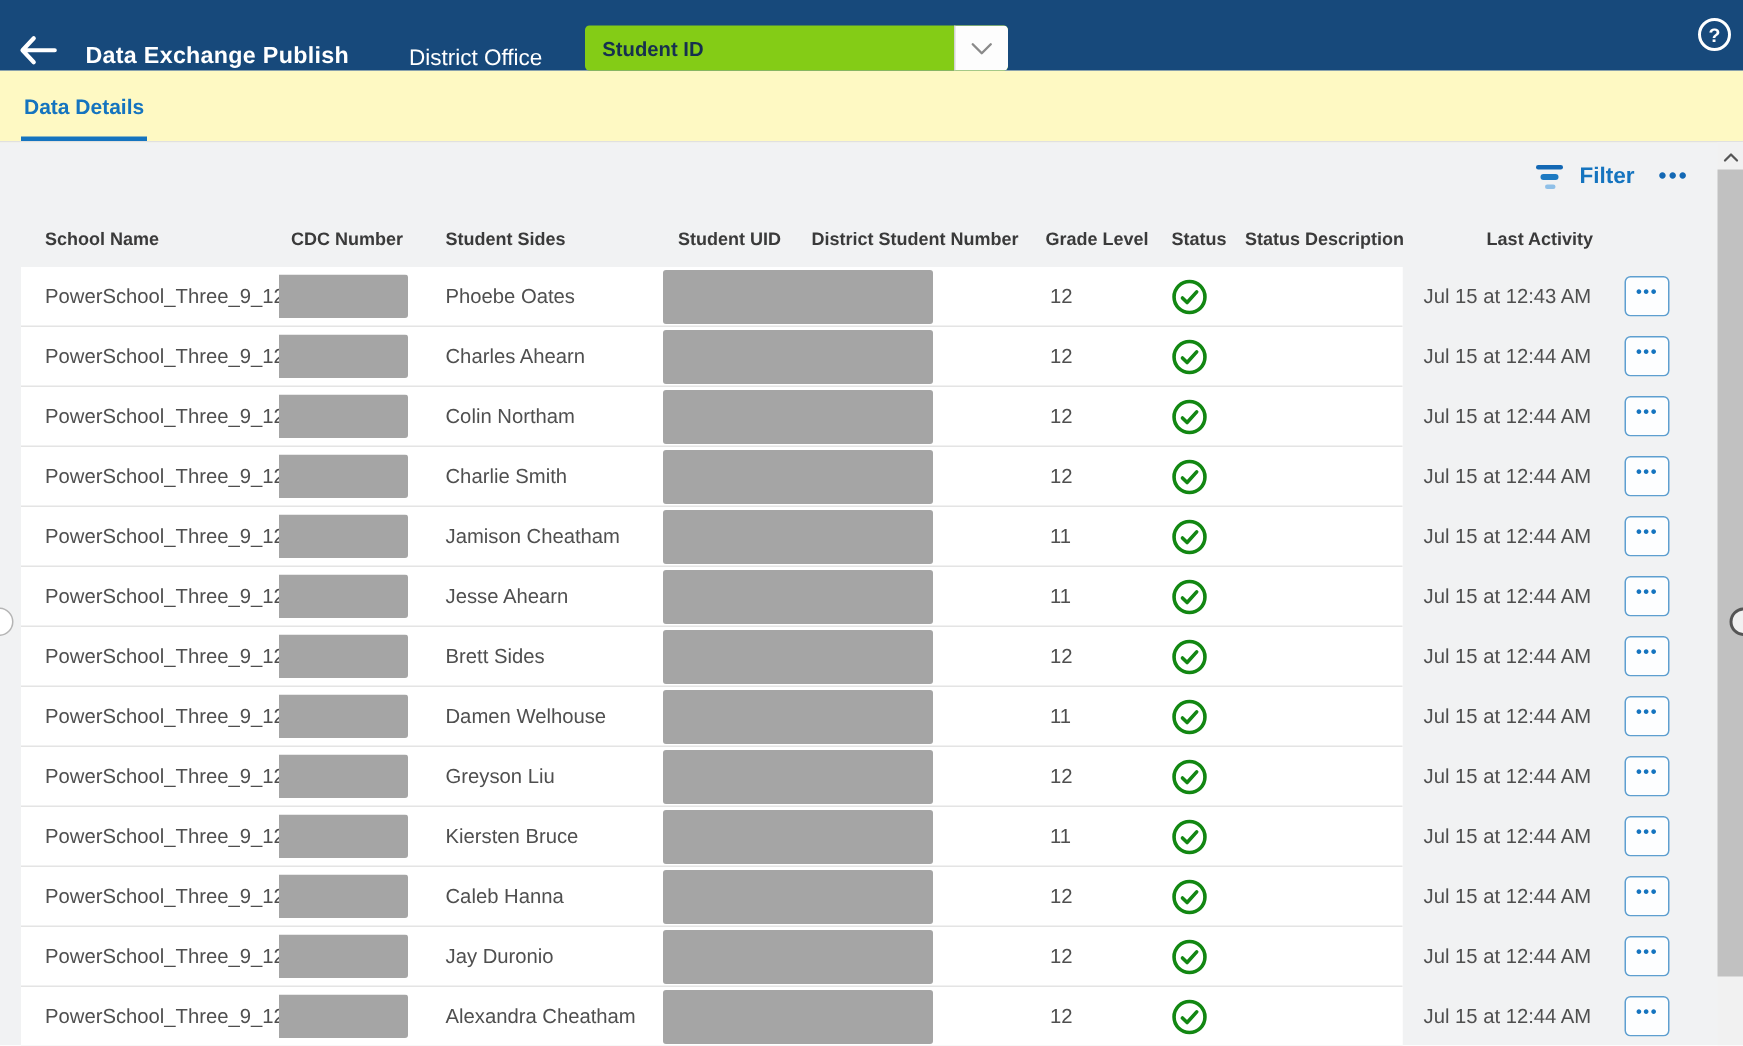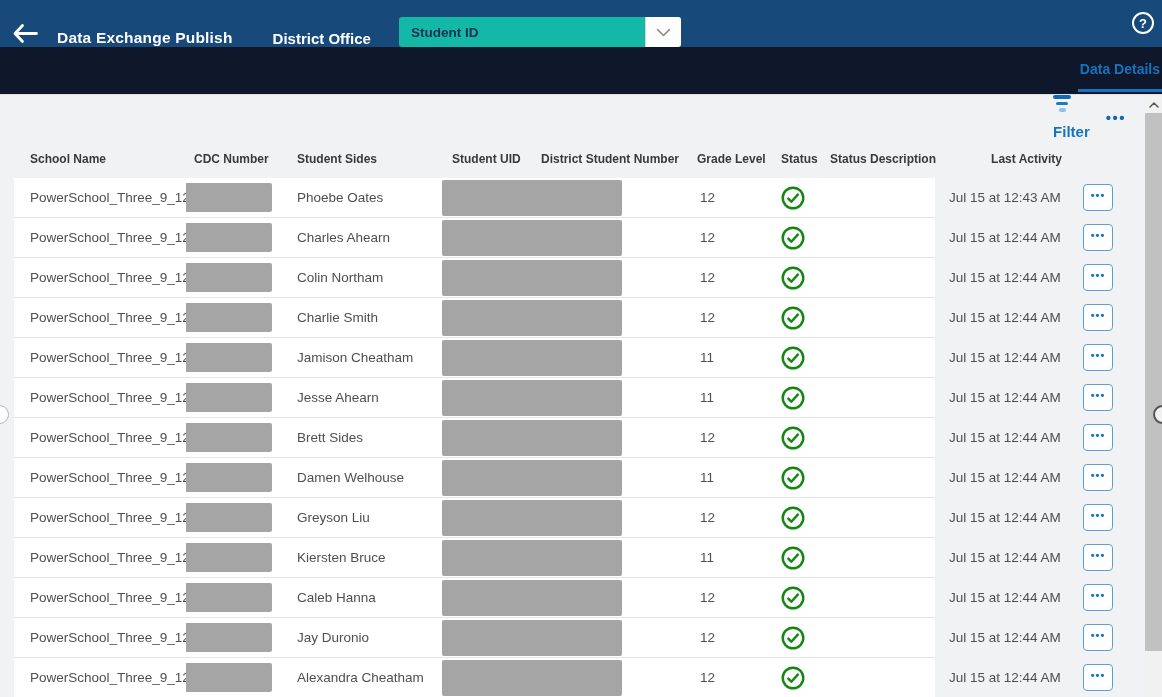--- a/index.html
+++ b/index.html
@@ -4,40 +4,40 @@
 <style>
   * { margin:0; padding:0; box-sizing:border-box; }
   html,body { width:1162px; height:697px; overflow:hidden; background:#fff;
     font-family:"Liberation Sans","DejaVu Sans",sans-serif; }
   .app { position:relative; width:1162px; height:697px; overflow:hidden; }
 
   
   .appbar { height:47px; background:#17497B; display:flex; align-items:flex-end; position:relative; }
   .back-btn { background:none; border:none; cursor:pointer; margin:0 18px 0 12px; display:flex; align-items:center; }
   .app-title { color:#fff; font-weight:700; font-size:15.5px; letter-spacing:.2px; }
-  .app-subtitle { color:#fff; font-weight:700; font-size:15px; margin-left:40px; }
-  .dropdown { margin-left:28px; width:282px; height:30px; background:#14b8a6; border-radius:3px;
+  .app-subtitle { color:#fff; font-weight:400; font-size:15px; margin-left:40px; }
+  .dropdown { margin-left:28px; width:282px; height:30px; background:#84cc16; border-radius:3px;
     display:flex; align-items:center; overflow:hidden; cursor:pointer; }
   .dropdown-label { flex:1; font-size:13.5px; font-weight:700; color:#16304f; padding-left:12px; }
   .dropdown-chev { width:36px; height:100%; border-left:1px solid #d4d4d4; background:#fdfdfd;
     display:flex; align-items:center; justify-content:center; }
   .help-btn { position:absolute; right:8px; top:12px; width:22px; height:22px; border-radius:50%;
     border:2px solid #fff; background:transparent; color:#fff; font-weight:700; font-size:13px;
     display:flex; align-items:center; justify-content:center; cursor:pointer; }
 
   
-  .tabbar { height:48px; background:#0f172a; border-bottom:1px solid #e0e0e0; display:flex; align-items:flex-end; padding-left:14px;flex-direction:column; }
+  .tabbar { height:48px; background:#fef9c3; border-bottom:1px solid #e0e0e0; display:flex; align-items:flex-end; padding-left:14px; }
   .tab { font-size:14px; padding:14px 2px 12px; cursor:pointer; }
   .tab.active { color:#1574BF; font-weight:700; border-bottom:3px solid #1574BF; }
   .tab.inactive { color:#6f6f6f; margin-left:36px; border-bottom:3px solid transparent; }
 
   
   .content { position:relative; height:602px; background:#f1f2f3; }
   .toolbar { height:45px; display:flex; align-items:center; justify-content:flex-end; padding-right:36px; }
-  .filter-btn { display:flex; align-items:flex-start; gap:11px; background:none; border:none; cursor:pointer;flex-direction:column; }
+  .filter-btn { display:flex; align-items:flex-end; gap:11px; background:none; border:none; cursor:pointer; }
   .filter-icon { display:flex; flex-direction:column; align-items:center; gap:3px; }
   .filter-icon i { display:block; height:3.5px; border-radius:2px; }
   .filter-icon i:nth-child(1){ width:18px; background:#1368b4; }
   .filter-icon i:nth-child(2){ width:12px; background:#1d7ac2; }
   .filter-icon i:nth-child(3){ width:7px;  background:#8fc0e8; }
   .filter-label { color:#1574BF; font-size:15px; font-weight:700; }
   .toolbar-more { background:none; border:none; color:#1368b4; font-size:15px; font-weight:700;
     letter-spacing:1.5px; margin-left:16px; cursor:pointer; line-height:1; }
 
   

